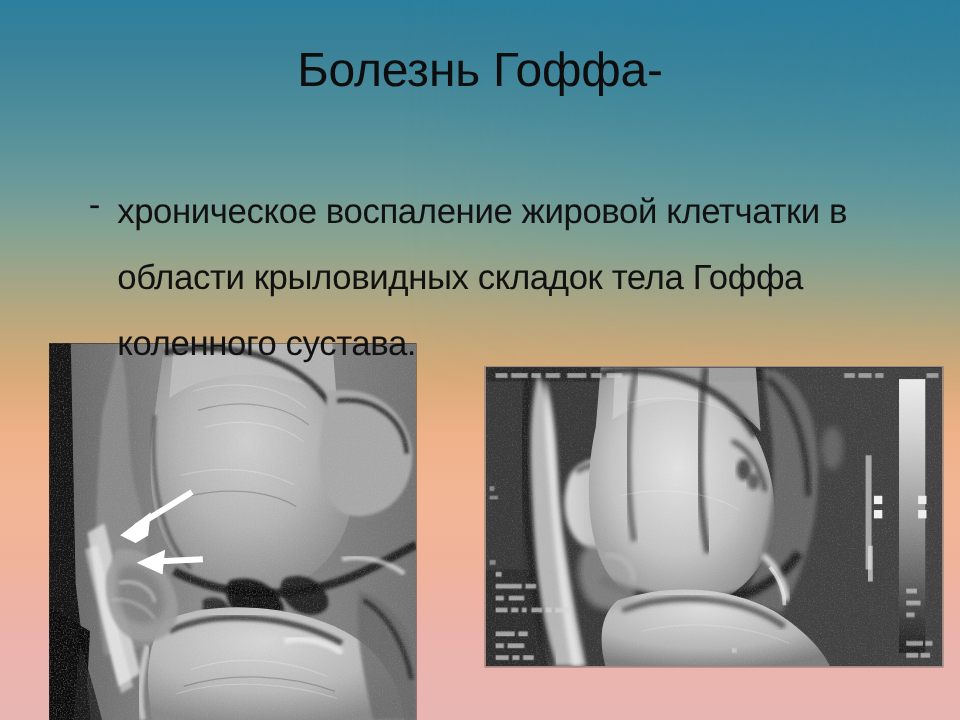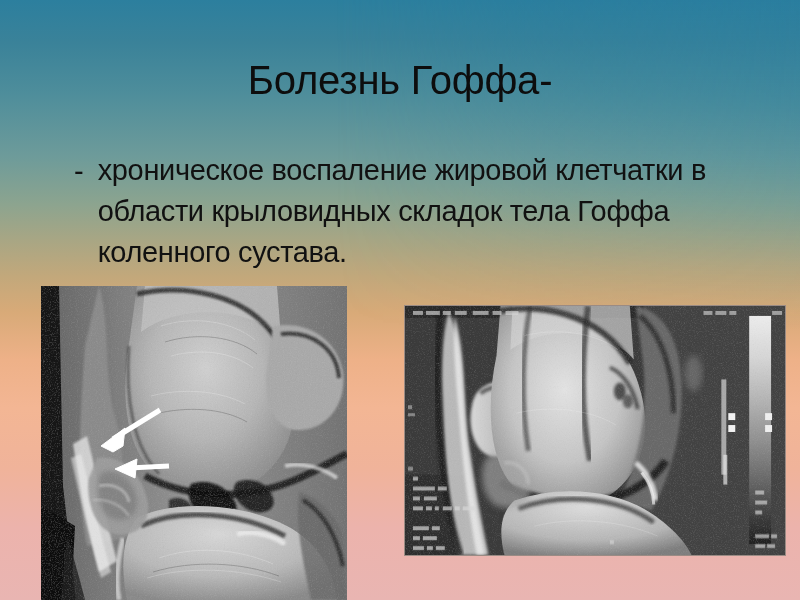--- a/index.html
+++ b/index.html
@@ -45,21 +45,21 @@
         rgba(120,160,160,0.00) 55%,
         rgba(255,255,255,0.00) 100%);
     -webkit-mask-image: linear-gradient(to right, rgba(0,0,0,0) 0%, rgba(0,0,0,0) 42%, rgba(0,0,0,0.55) 68%, rgba(0,0,0,0.95) 100%);
             mask-image: linear-gradient(to right, rgba(0,0,0,0) 0%, rgba(0,0,0,0) 42%, rgba(0,0,0,0.55) 68%, rgba(0,0,0,0.95) 100%);
   }
 
   
   #title {
     position: absolute;
     left: 0;
-    top: 57px;
+    top: 36px;
     width: 800px;
     text-align: center;
     font-size: 40px;
     line-height: 46px;
     font-weight: 400;
     color: #0d0d0d;
     letter-spacing: -0.2px;
     z-index: 5;
     white-space: nowrap;
   }
@@ -75,21 +75,21 @@
   }
   #bullet-dash {
     font-size: 29px;
     line-height: 41px;
     color: #111;
     flex: 0 0 auto;
     padding-top: 1px;
   }
   #bullet-text {
     font-size: 29px;
-    line-height: 41px;
+    line-height: 55px;
     color: #111;
     font-weight: 400;
     letter-spacing: -0.35px;
     max-width: 672px;
   }
 
   
   .mri {
     position: absolute;
     overflow: hidden;

